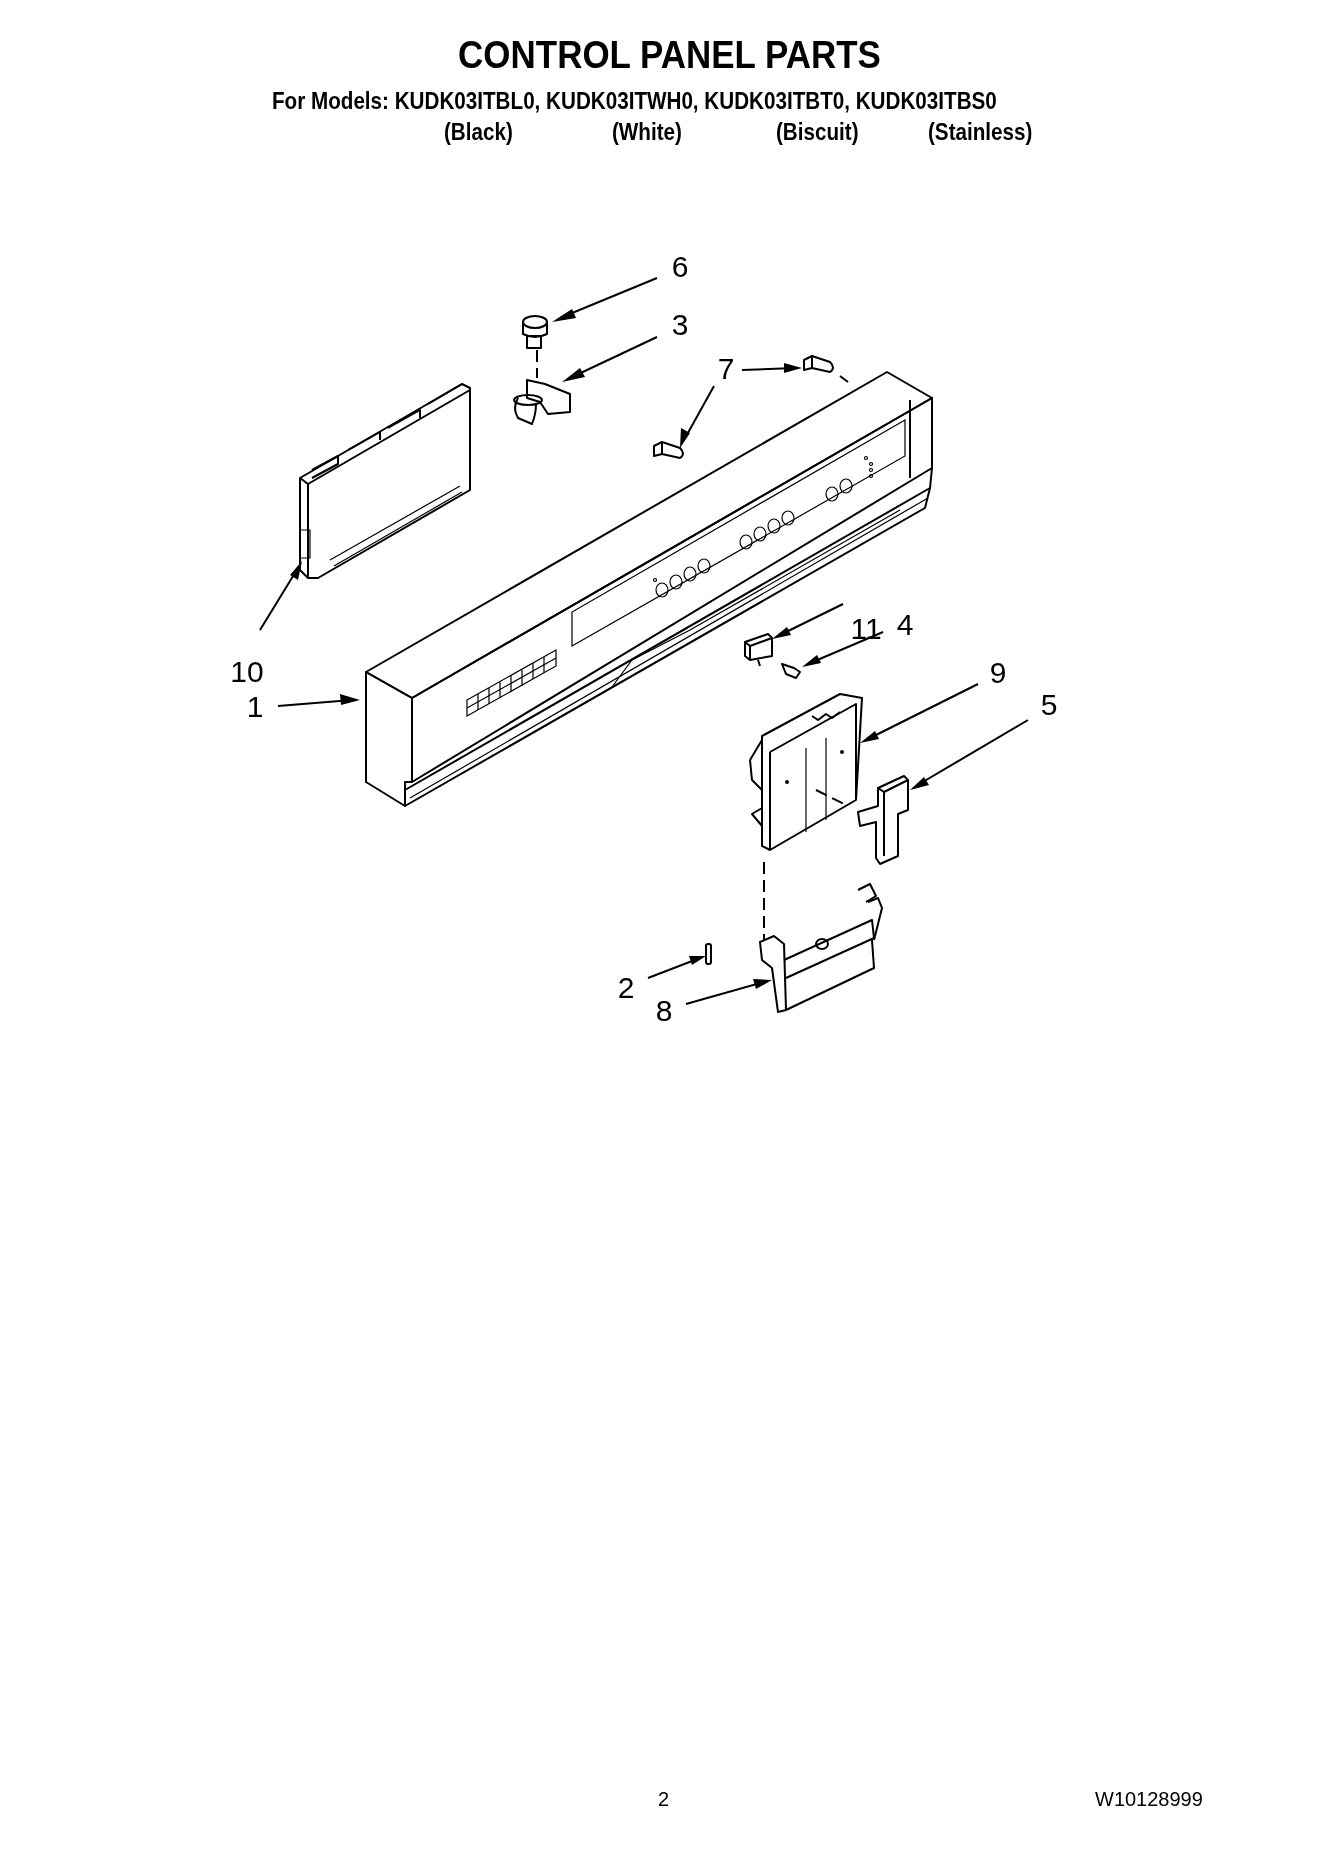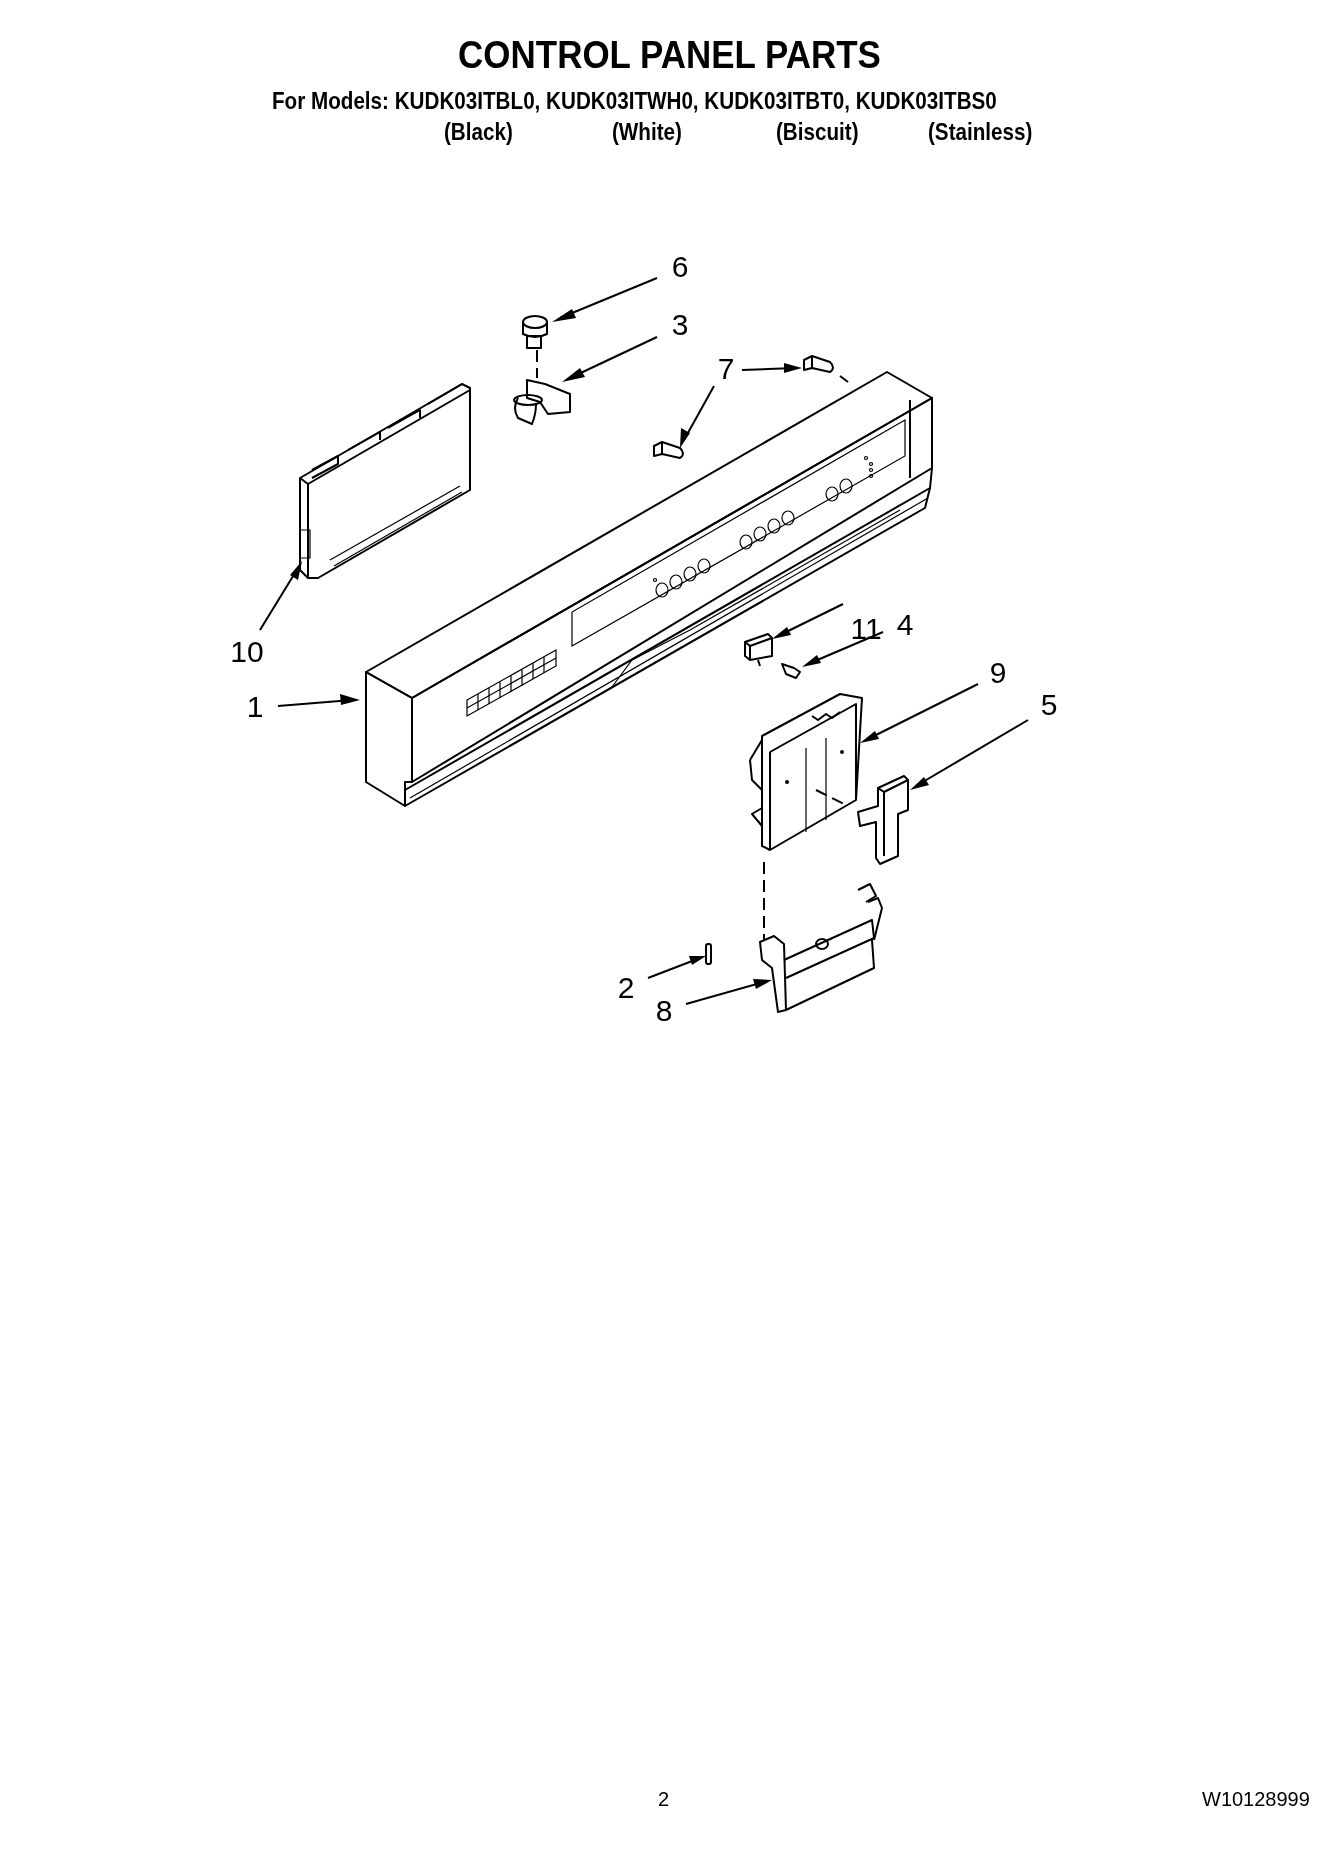--- a/index.html
+++ b/index.html
@@ -194,23 +194,23 @@
     <polygon class="head" points="706,956 692,965 689,956"></polygon>
 
     <line class="arrow" x1="686" y1="1004" x2="764" y2="982"></line>
     <polygon class="head" points="772,980 756,989 753,979"></polygon>
   </g>
 </svg>
 
 <div class="callout" style="left:680px;top:267px">6</div>
 <div class="callout" style="left:680px;top:325px">3</div>
 <div class="callout" style="left:726px;top:369px">7</div>
-<div class="callout" style="left:247px;top:652px">10</div>
+<div class="callout" style="left:247px;top:672px">10</div>
 <div class="callout" style="left:255px;top:707px">1</div>
 <div class="callout" style="left:866px;top:629px">11</div>
 <div class="callout" style="left:905px;top:625px">4</div>
 <div class="callout" style="left:998px;top:673px">9</div>
 <div class="callout" style="left:1049px;top:705px">5</div>
 <div class="callout" style="left:626px;top:988px">2</div>
 <div class="callout" style="left:664px;top:1011px">8</div>
 
 <div class="footer" style="left:658px;top:1788px">2</div>
-<div class="footer" style="left:1202px;top:1788px">W10128999</div>
+<div class="footer" style="left:1095px;top:1788px">W10128999</div>
 
 </body></html>

